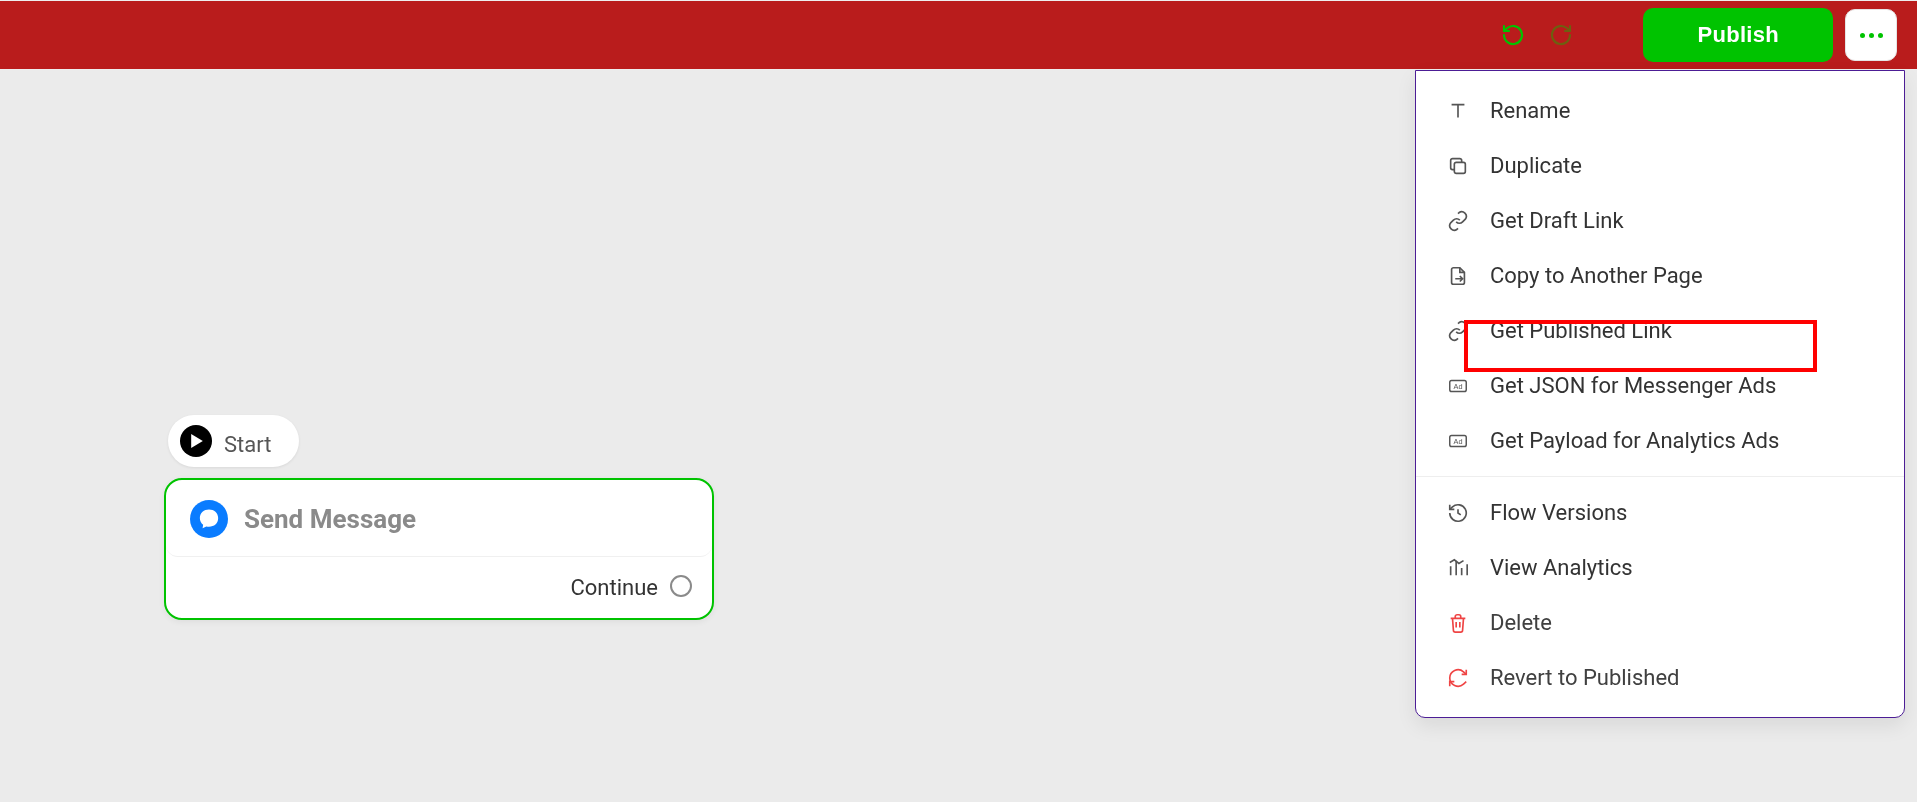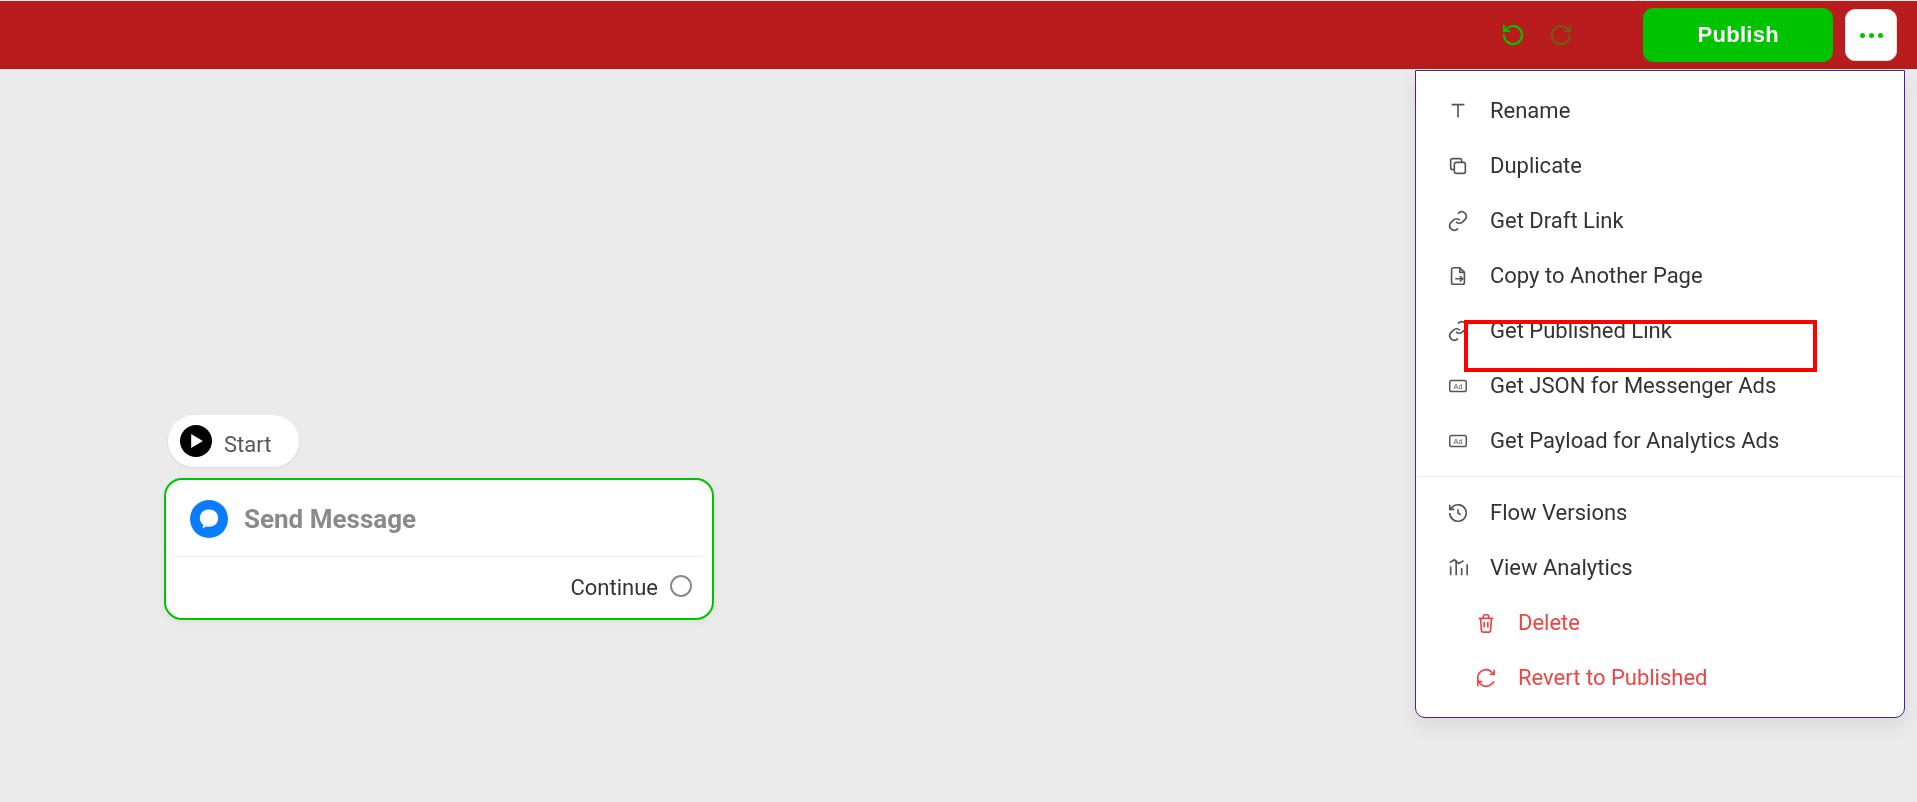--- a/index.html
+++ b/index.html
@@ -158,21 +158,21 @@
   }
   .menu-item {
     display: flex;
     align-items: center;
     gap: 20px;
     padding: 15px 30px;
     cursor: pointer;
     font-size: 22px;
     color: #333;
   }
-  .menu-item.danger { color: #ef4444; margin-left: 28px; }
+  .menu-item.danger { color: #404040; }
   .menu-icon {
     width: 24px;
     height: 24px;
     display: flex;
     align-items: center;
     justify-content: center;
     flex-shrink: 0;
   }
   .menu-divider {
     height: 1px;

